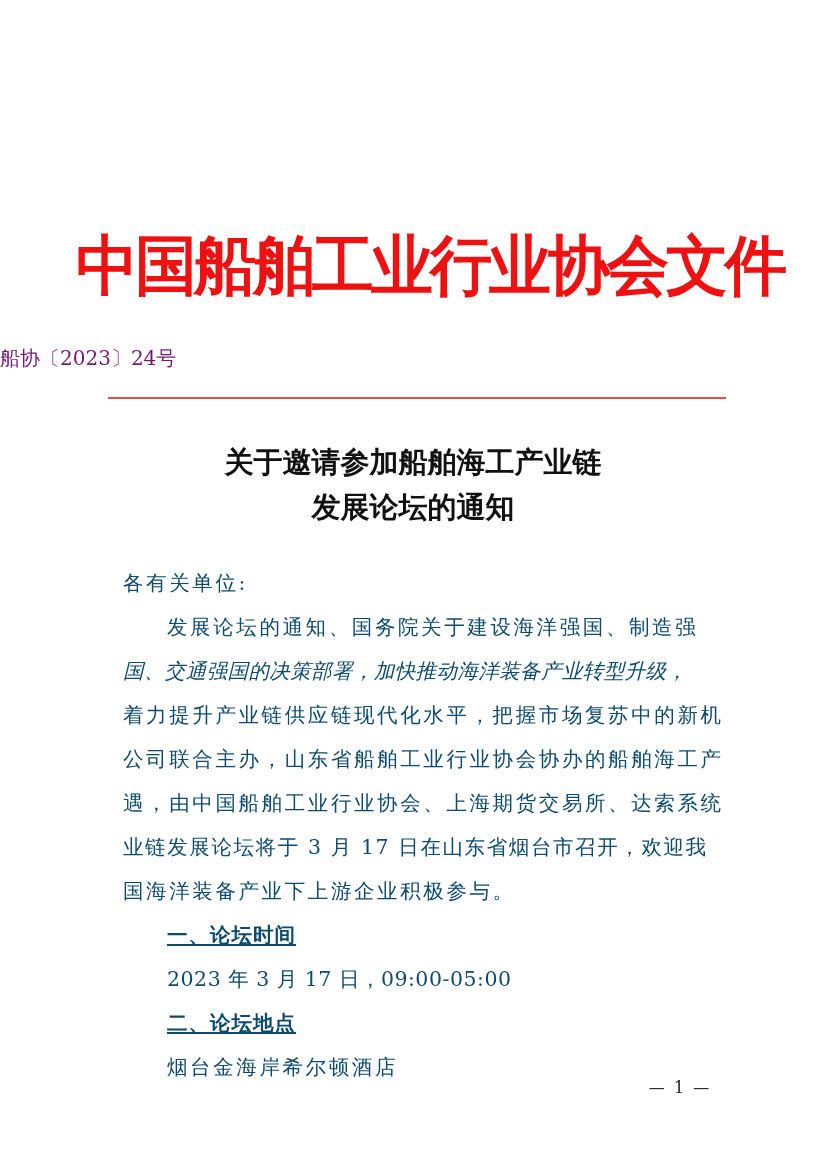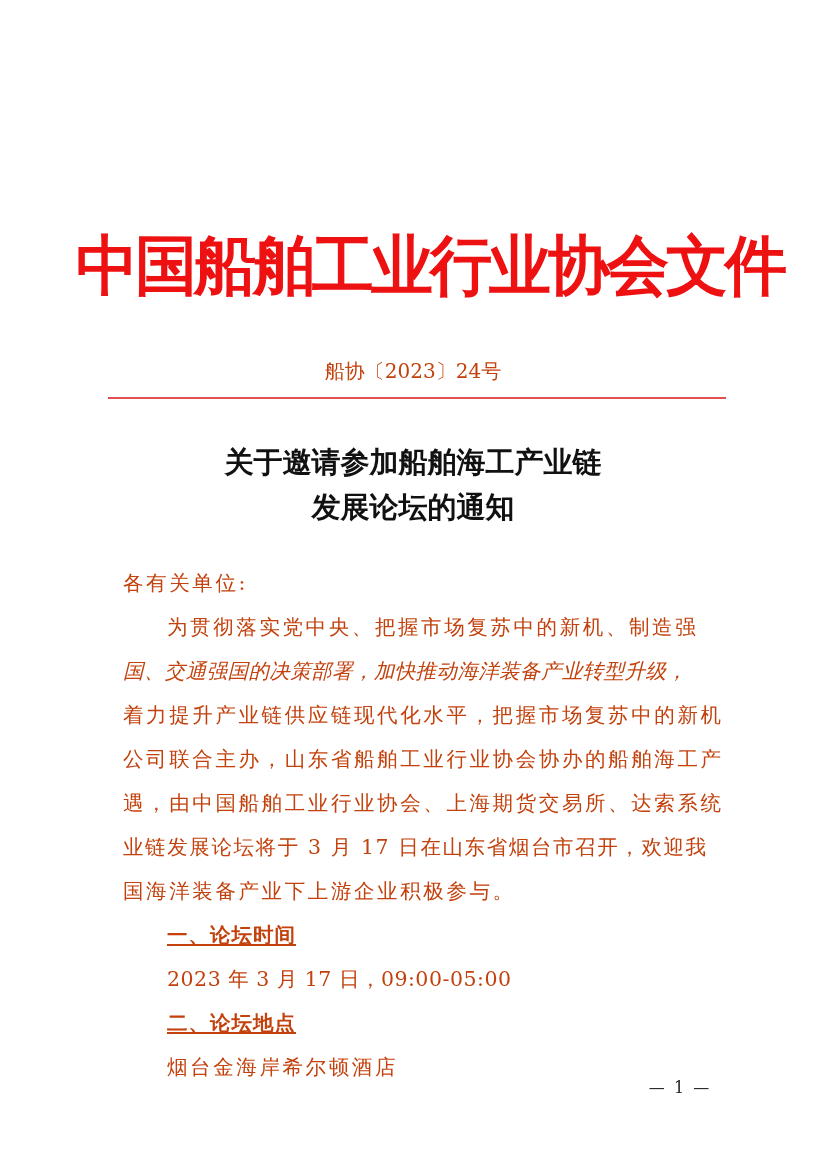--- a/index.html
+++ b/index.html
@@ -33,25 +33,24 @@
       line-height: 80px;
       font-weight: bold;
       color: #ee1111;
       letter-spacing: -3px;
       transform: scaleY(1.05);
     }
     .doc-number {
       position: absolute;
       left: 0;
       width: 826px;
-      top: 357px;
-      text-align: center;
+      top: 344px;
       font-size: 20px;
       line-height: 28px;
-      color: #c2410c;
+      color: #701a75;
     }
     .red-rule {
       position: absolute;
       left: 108px;
       width: 618px;
       top: 397px;
       height: 0;
       border-top: 2px solid #e05050;
     }
     .notice-title {
@@ -66,21 +65,21 @@
       color: #111;
     }
     .notice-title div { white-space: nowrap; }
     .body-text {
       position: absolute;
       left: 123px;
       width: 582px;
       top: 561px;
       font-size: 20.5px;
       line-height: 44px;
-      color: #c2410c;
+      color: #0c4a6e;
       letter-spacing: 2.6px;
     }
     .body-text .line {
       white-space: nowrap;
       height: 44px;
     }
     .indent { padding-left: 44px; }
     .heading {
       font-family: "DejaVu Sans", "Liberation Sans", sans-serif;
       font-weight: bold;
@@ -112,21 +111,21 @@
 
   <div class="notice-title">
     <div>关于邀请参加船舶海工产业链</div>
     <div>发展论坛的通知</div>
   </div>
 
   <div class="body-text">
     <div class="line">各有关单位:</div>
 
     <div>
-      <div class="line indent">为贯彻落实党中央、把握市场复苏中的新机、制造强</div>
+      <div class="line indent">发展论坛的通知、国务院关于建设海洋强国、制造强</div>
       <div class="line" style="letter-spacing:0.4px;font-style:italic;">国、交通强国的决策部署，加快推动海洋装备产业转型升级，</div>
       <div class="line">着力提升产业链供应链现代化水平，把握市场复苏中的新机</div>
       <div class="line">公司联合主办，山东省船舶工业行业协会协办的船舶海工产</div>
       <div class="line">遇，由中国船舶工业行业协会、上海期货交易所、达索系统</div>
       <div class="line" style="letter-spacing:1.6px;">业链发展论坛将于 3 月 17 日在山东省烟台市召开，欢迎我</div>
       <div class="line">国海洋装备产业下上游企业积极参与。</div>
     </div>
 
     <div>
       <div class="line indent heading">一、论坛时间</div>

